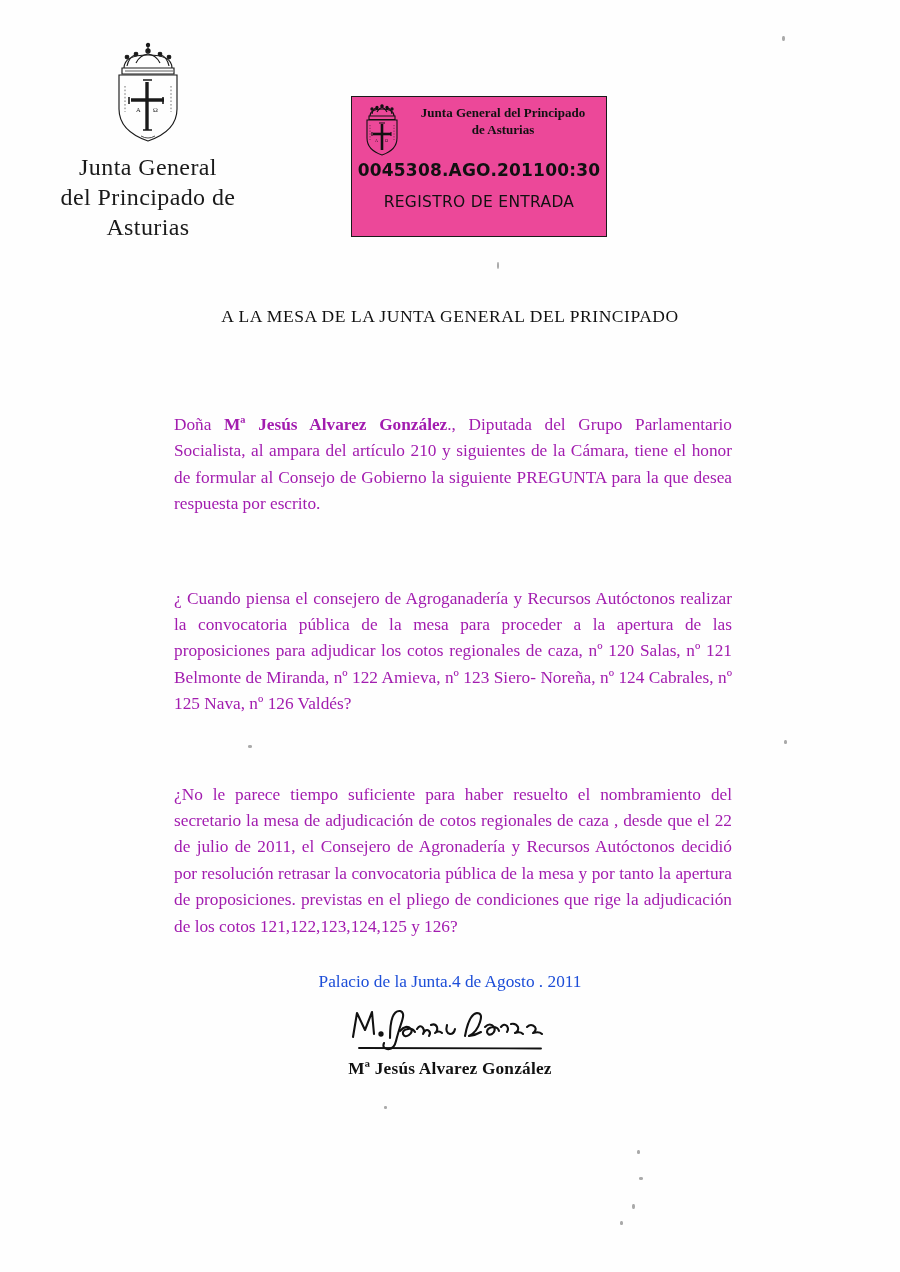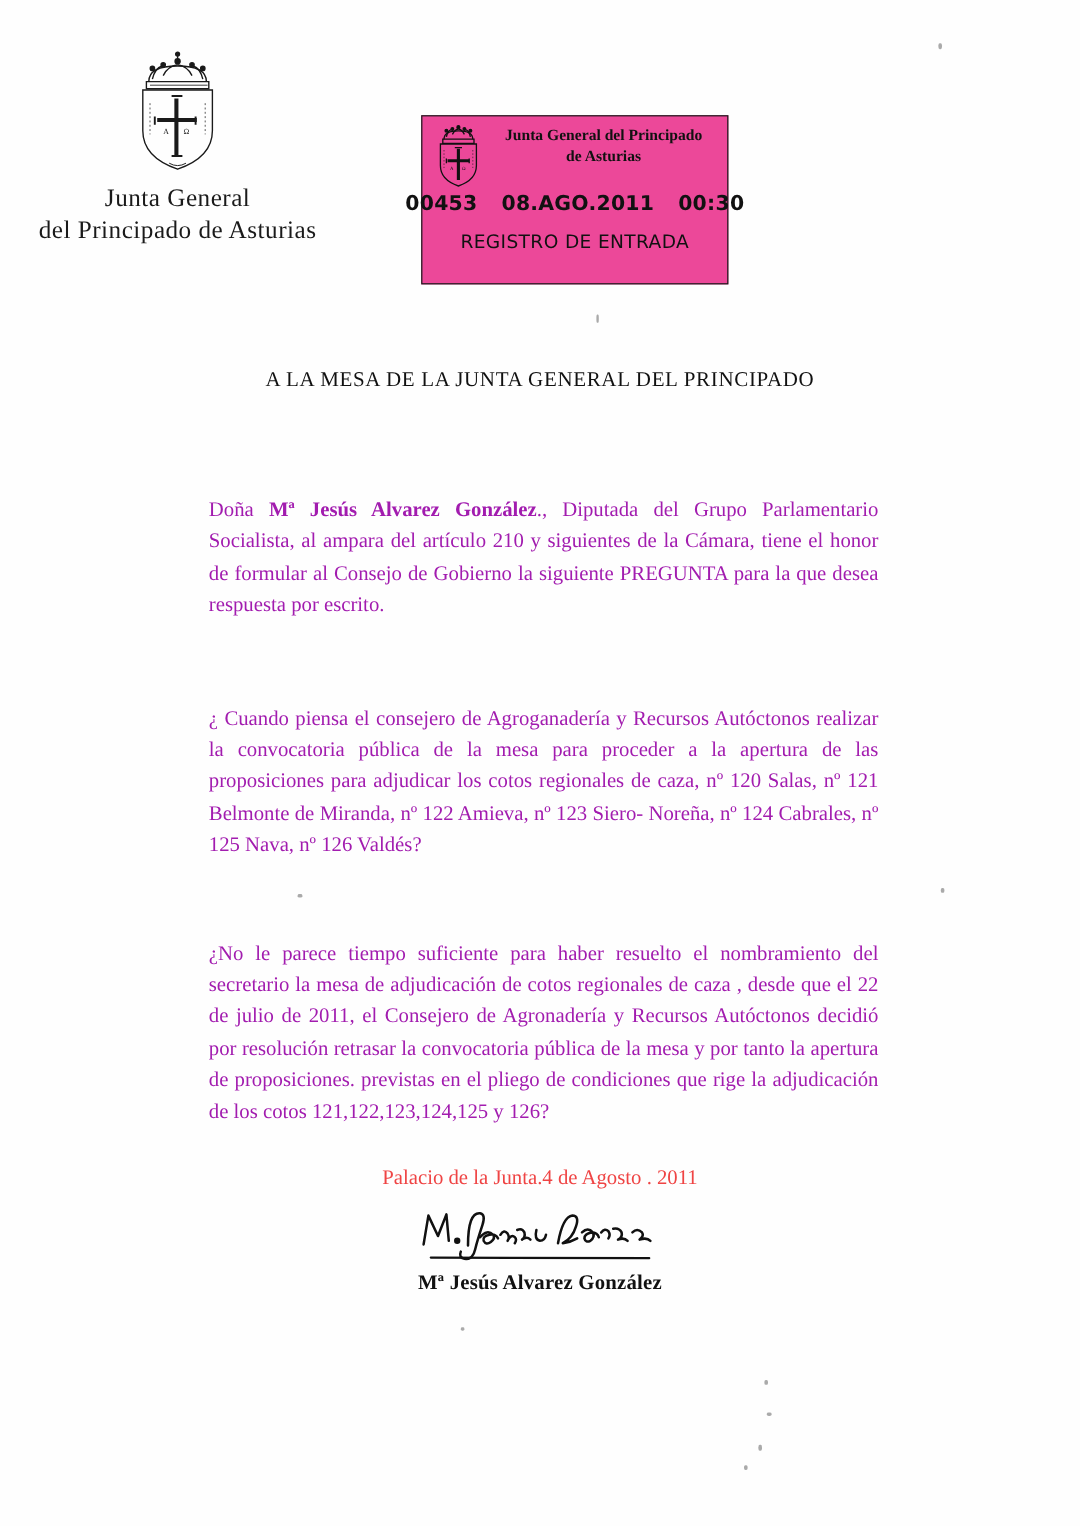--- a/index.html
+++ b/index.html
@@ -33,21 +33,21 @@
     text-align: center;
   }
   .crest {
     width: 86px;
     height: 104px;
     margin: 0 auto 6px auto;
     display: block;
   }
   .letterhead-title {
     font-family: "Liberation Serif", "DejaVu Serif", serif;
-    font-size: 21px;
+    font-size: 24px;
     line-height: 1.26;
     letter-spacing: 0.4px;
     color: #1a1a1a;
     white-space: pre-line;
   }
   .letterhead-sub {
     margin-top: 14px;
     font-family: "DejaVu Sans", "Liberation Sans", sans-serif;
     font-size: 10.5px;
     line-height: 1.22;
@@ -89,21 +89,20 @@
     font-weight: bold;
     font-size: 13px;
     line-height: 1.34;
     color: #111;
     white-space: pre-line;
   }
   .stamp-row {
     display: flex;
     align-items: baseline;
     justify-content: center;
-    gap: 20px;
     font-family: "DejaVu Sans", "Liberation Sans", sans-serif;
     font-weight: bold;
     font-size: 17px;
     letter-spacing: 0.2px;
     color: #111;
     margin-top: 1px;
     padding: 0 10px;
   }
   .stamp-caption {
     text-align: center;
@@ -159,21 +158,21 @@
 
   
   .closing {
     position: absolute;
     left: 0;
     right: 0;
     top: 972px;
     text-align: center;
     font-family: "Liberation Serif", "DejaVu Serif", serif;
     font-size: 17.3px;
-    color: #ef4444;
+    color: #1d4ed8;
   }
   .signature-wrap {
     position: absolute;
     left: 0;
     right: 0;
     top: 1003px;
     display: flex;
     justify-content: center;
   }
   .signature {

